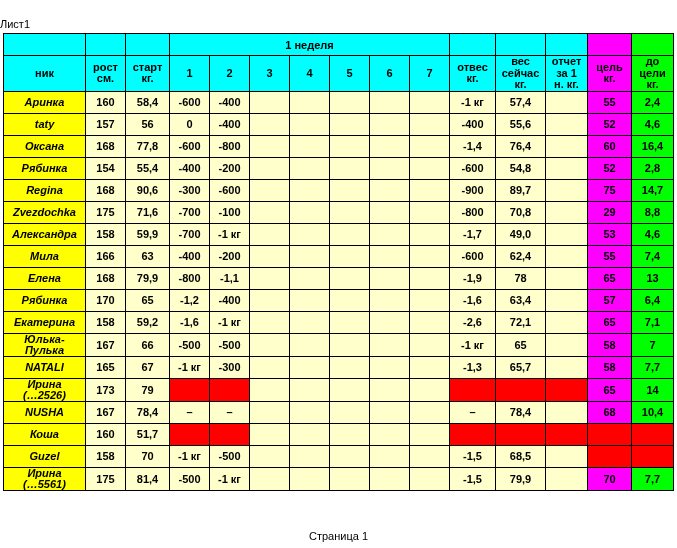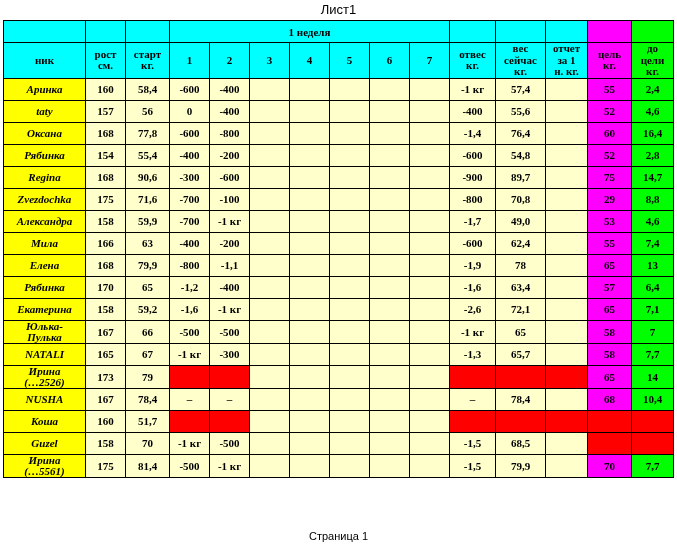--- a/index.html
+++ b/index.html
@@ -9,40 +9,39 @@
   }
   body {
     width: 677px;
     height: 548px;
     font-family: "Liberation Sans", sans-serif;
     font-size: 11px;
     color: #000000;
     position: relative;
   }
   .sheet-title {
-    text-align: center;
-    font-size: 13px;
-    padding-top: 2px;
+    text-align: left;
+    font-size: 11px;
+    padding-top: 18px;
     padding-bottom: 3px;
     font-family: "Liberation Sans", sans-serif;
   }
   .page-footer {
     position: absolute;
     bottom: 6px;
     left: 0;
     width: 100%;
     text-align: center;
     font-size: 11px;
   }
   table.grid {
     border-collapse: collapse;
     margin: 0 auto;
     table-layout: fixed;
     border: 1px solid #000;
-    font-family: Liberation Serif, serif;
   }
   table.grid td, table.grid th {
     border: 1px solid #000000;
     padding: 0 3px;
     font-size: 11px;
     font-weight: bold;
     text-align: center;
     vertical-align: middle;
     height: 21px;
     overflow: hidden;

